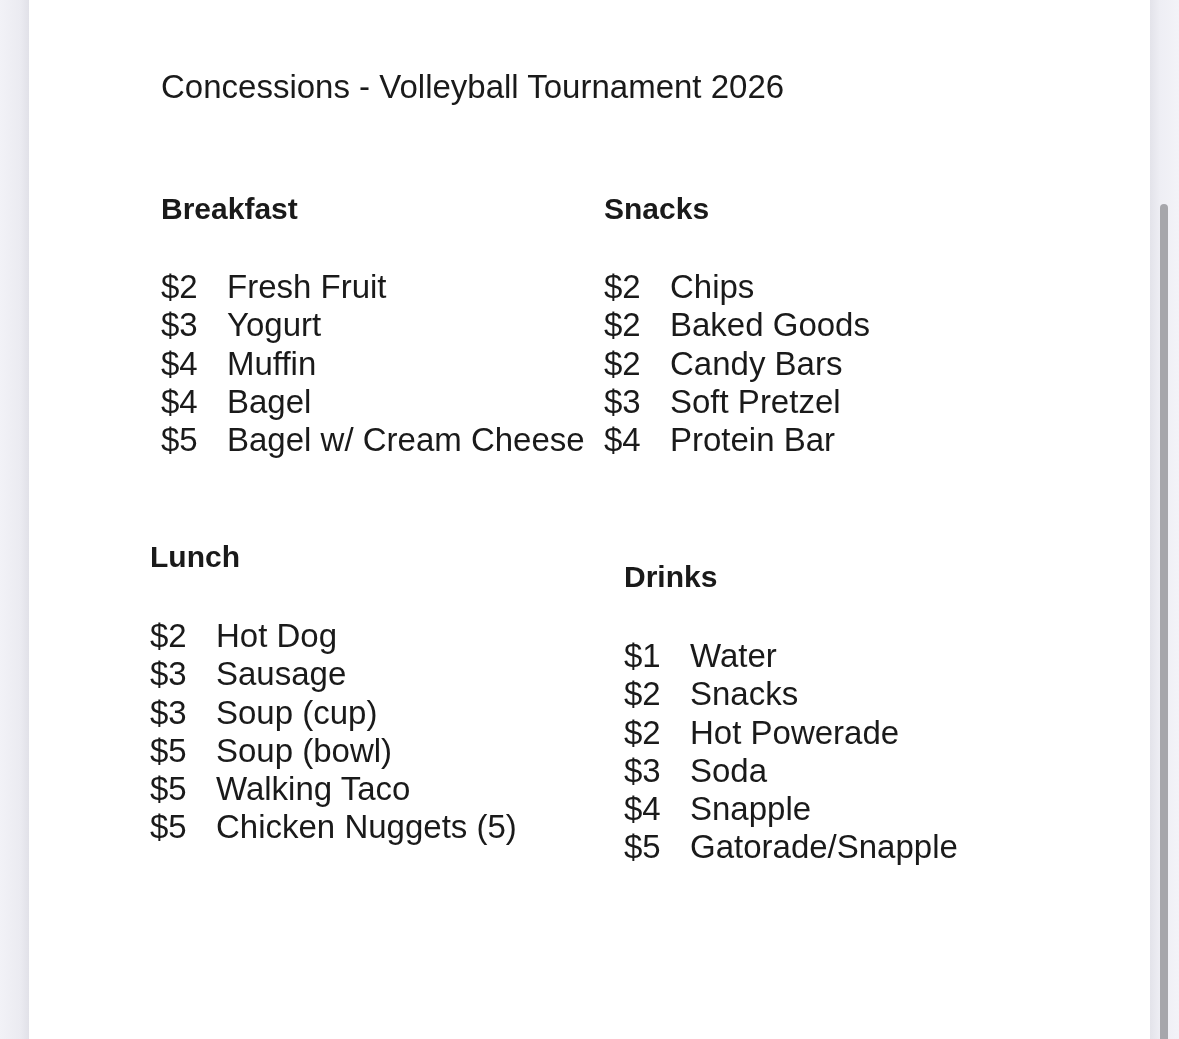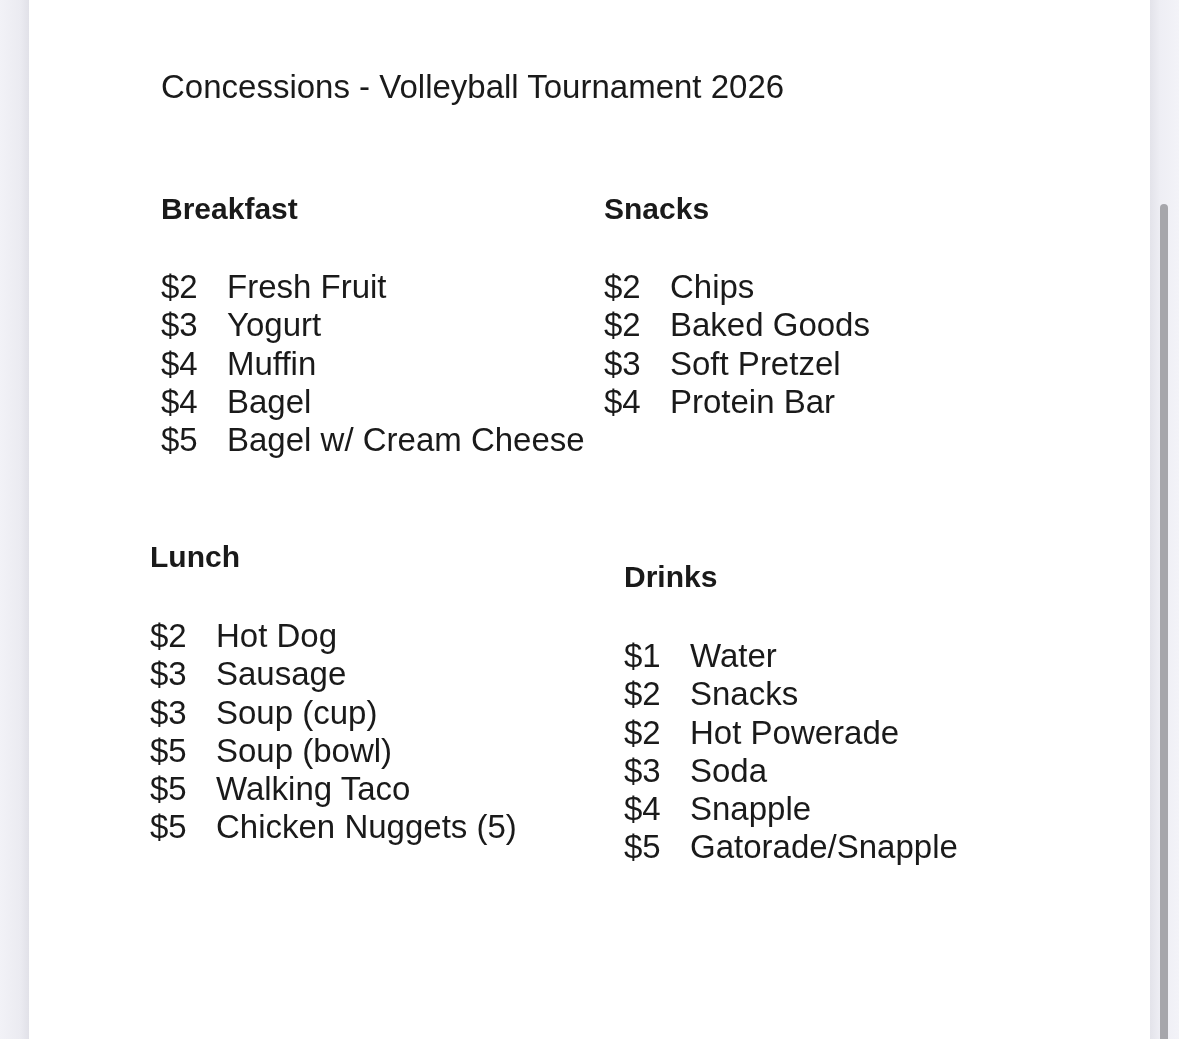--- a/index.html
+++ b/index.html
@@ -98,20 +98,21 @@
         <div class="row"><span class="price">$4</span><span class="label">Bagel</span></div>
         <div class="row"><span class="price">$5</span><span class="label">Bagel w/ Cream Cheese</span></div>
       </div>
     </div>
 
     <div class="section sec-snacks">
       <div class="section-header">Snacks</div>
       <div class="item-list">
         <div class="row"><span class="price">$2</span><span class="label">Chips</span></div>
         <div class="row"><span class="price">$2</span><span class="label">Baked Goods</span></div>
+        <div class="row"><span class="price">$2</span><span class="label">Candy Bars</span></div>
         <div class="row"><span class="price">$3</span><span class="label">Soft Pretzel</span></div>
         <div class="row"><span class="price">$4</span><span class="label">Protein Bar</span></div>
       </div>
     </div>
 
     <div class="section sec-lunch">
       <div class="section-header">Lunch</div>
       <div class="item-list">
         <div class="row"><span class="price">$2</span><span class="label">Hot Dog</span></div>
         <div class="row"><span class="price">$3</span><span class="label">Sausage</span></div>

